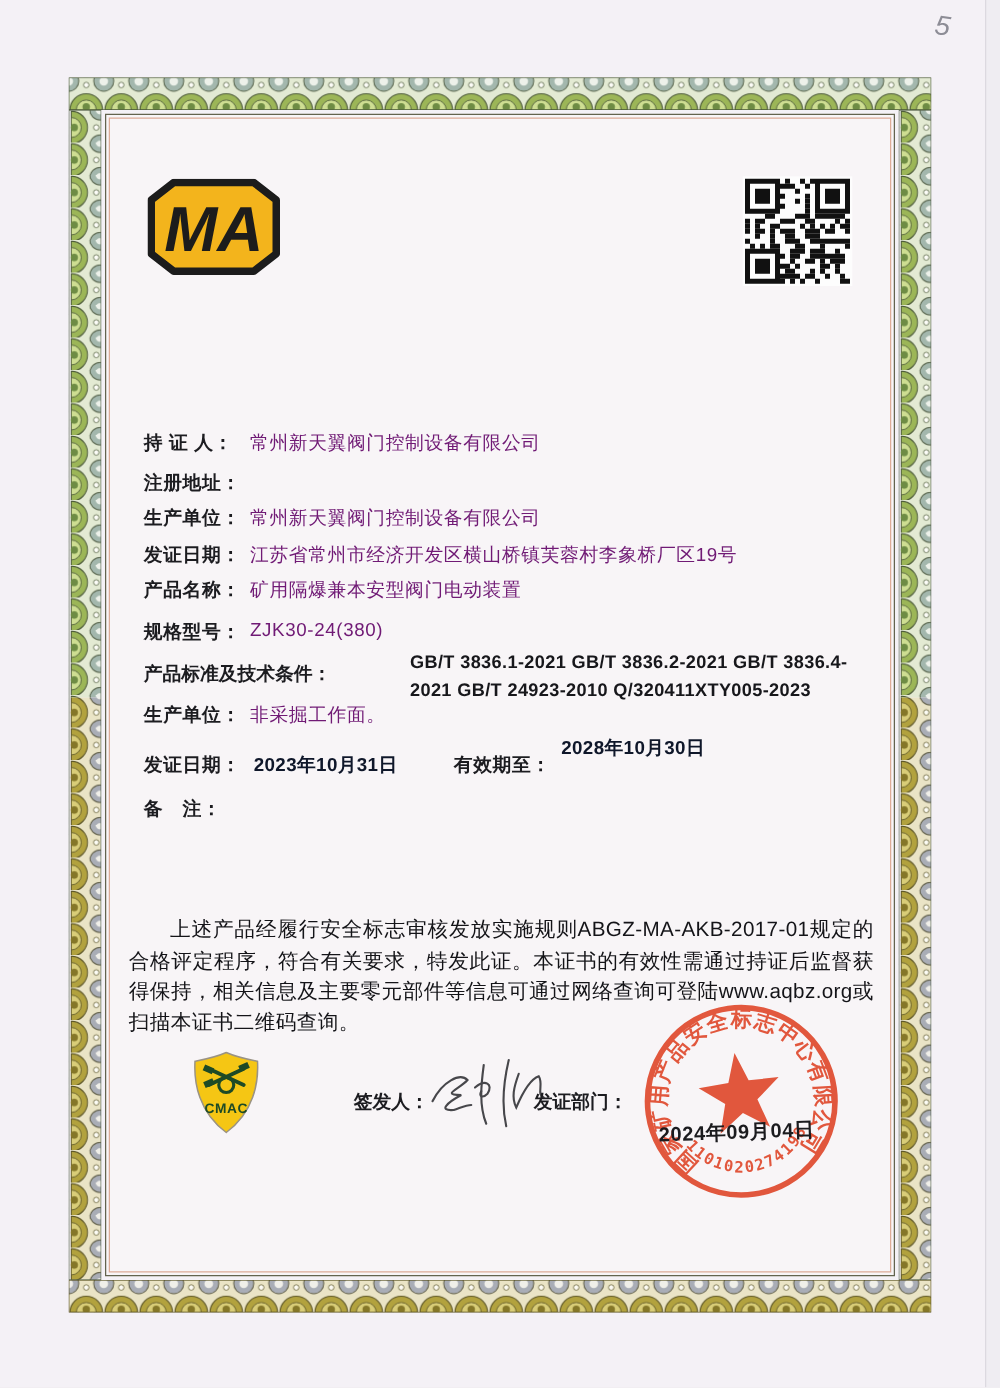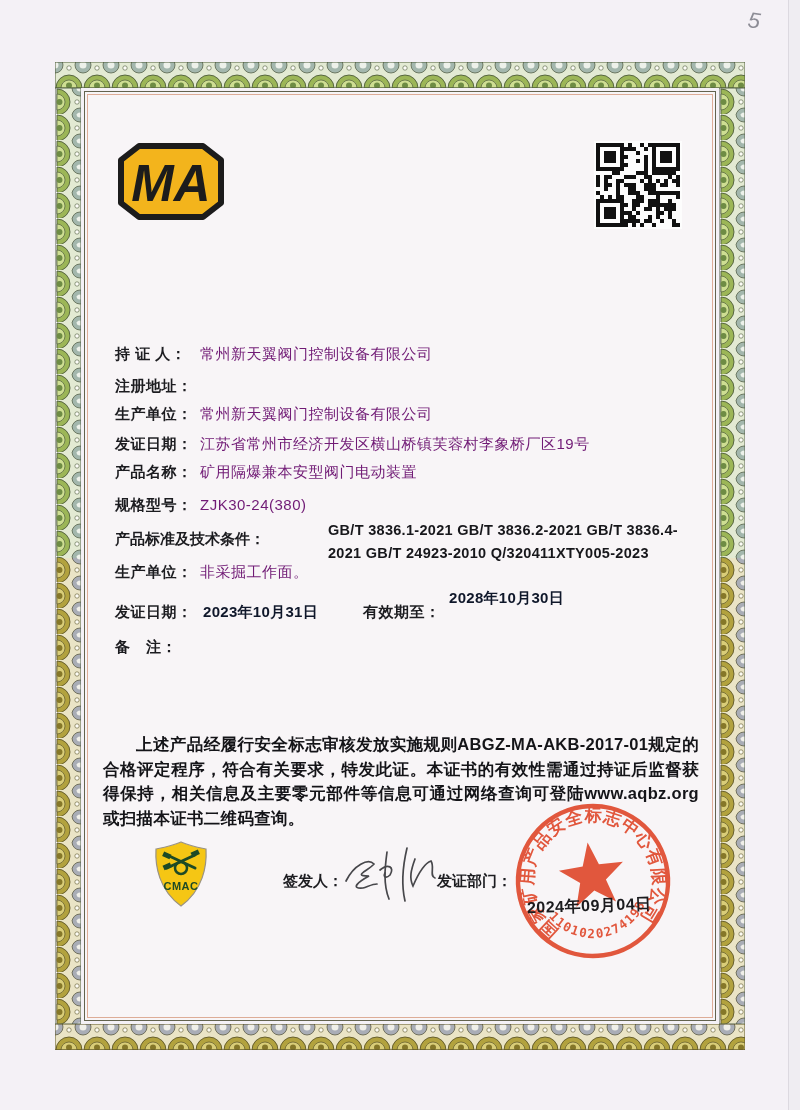--- a/index.html
+++ b/index.html
@@ -16,25 +16,25 @@
   .certno .num{font-family:"Liberation Serif",serif;font-weight:400;font-size:17px;letter-spacing:0.5px;margin-left:10px;}
   .qr{position:absolute;left:594px;top:141px;}
   .title{position:absolute;left:0;top:254px;width:100%;text-align:center;font-size:37px;font-weight:900;letter-spacing:3px;color:#101013;}
   .row{position:absolute;left:115px;display:flex;align-items:flex-start;}
   .lbl{width:85px;flex:0 0 85px;font-size:15px;font-weight:700;color:#1c1c20;letter-spacing:0.5px;white-space:nowrap;}
   .val{font-size:15px;font-weight:400;color:#701a75;letter-spacing:0.5px;}
   .lbl-std{position:absolute;left:115px;top:530px;font-size:15px;font-weight:700;color:#1c1c20;white-space:nowrap;}
   .val-std{position:absolute;left:285px;top:519px;width:378px;font-size:14.5px;font-weight:700;color:#17171b;line-height:23px;letter-spacing:0.3px;margin-left:43px;}
   .d-lbl{position:absolute;font-size:15px;font-weight:700;color:#1c1c20;letter-spacing:0.5px;}
   .d-val{position:absolute;font-size:15px;font-weight:700;color:#0f172a;letter-spacing:0.3px;}
-  .statement{position:absolute;left:103px;top:732px;width:596px;font-size:16.5px;line-height:24.5px;font-weight:700;color:#141418;text-align:justify;text-indent:2em;letter-spacing:0.3px;}
+  .statement{position:absolute;left:103px;top:732px;width:596px;font-size:16.5px;line-height:24.5px;font-weight:400;color:#141418;text-align:justify;text-indent:2em;letter-spacing:0.3px;}
   .cmac{position:absolute;left:150px;top:841px;}
   .signer-lbl{position:absolute;left:283px;top:872px;font-size:15px;font-weight:700;color:#1c1c20;}
   .signature{position:absolute;left:342px;top:843px;}
-  .dept-lbl{position:absolute;left:437px;top:872px;font-size:15px;font-weight:700;color:#1c1c20;}
+  .dept-lbl{position:absolute;left:427px;top:872px;font-size:15px;font-weight:700;color:#1c1c20;}
   .stamp{position:absolute;left:500px;top:788px;z-index:3;}
   .stamp-date{position:absolute;left:527px;top:896px;z-index:4;font-size:16px;font-weight:700;color:#1b1b1e;transform:rotate(-2deg);letter-spacing:0.5px;}
 </style>
 </head>
 <body>
 
 <div class="page">
 
   <svg width="0" height="0" style="position:absolute" aria-hidden="true">
     <defs>

